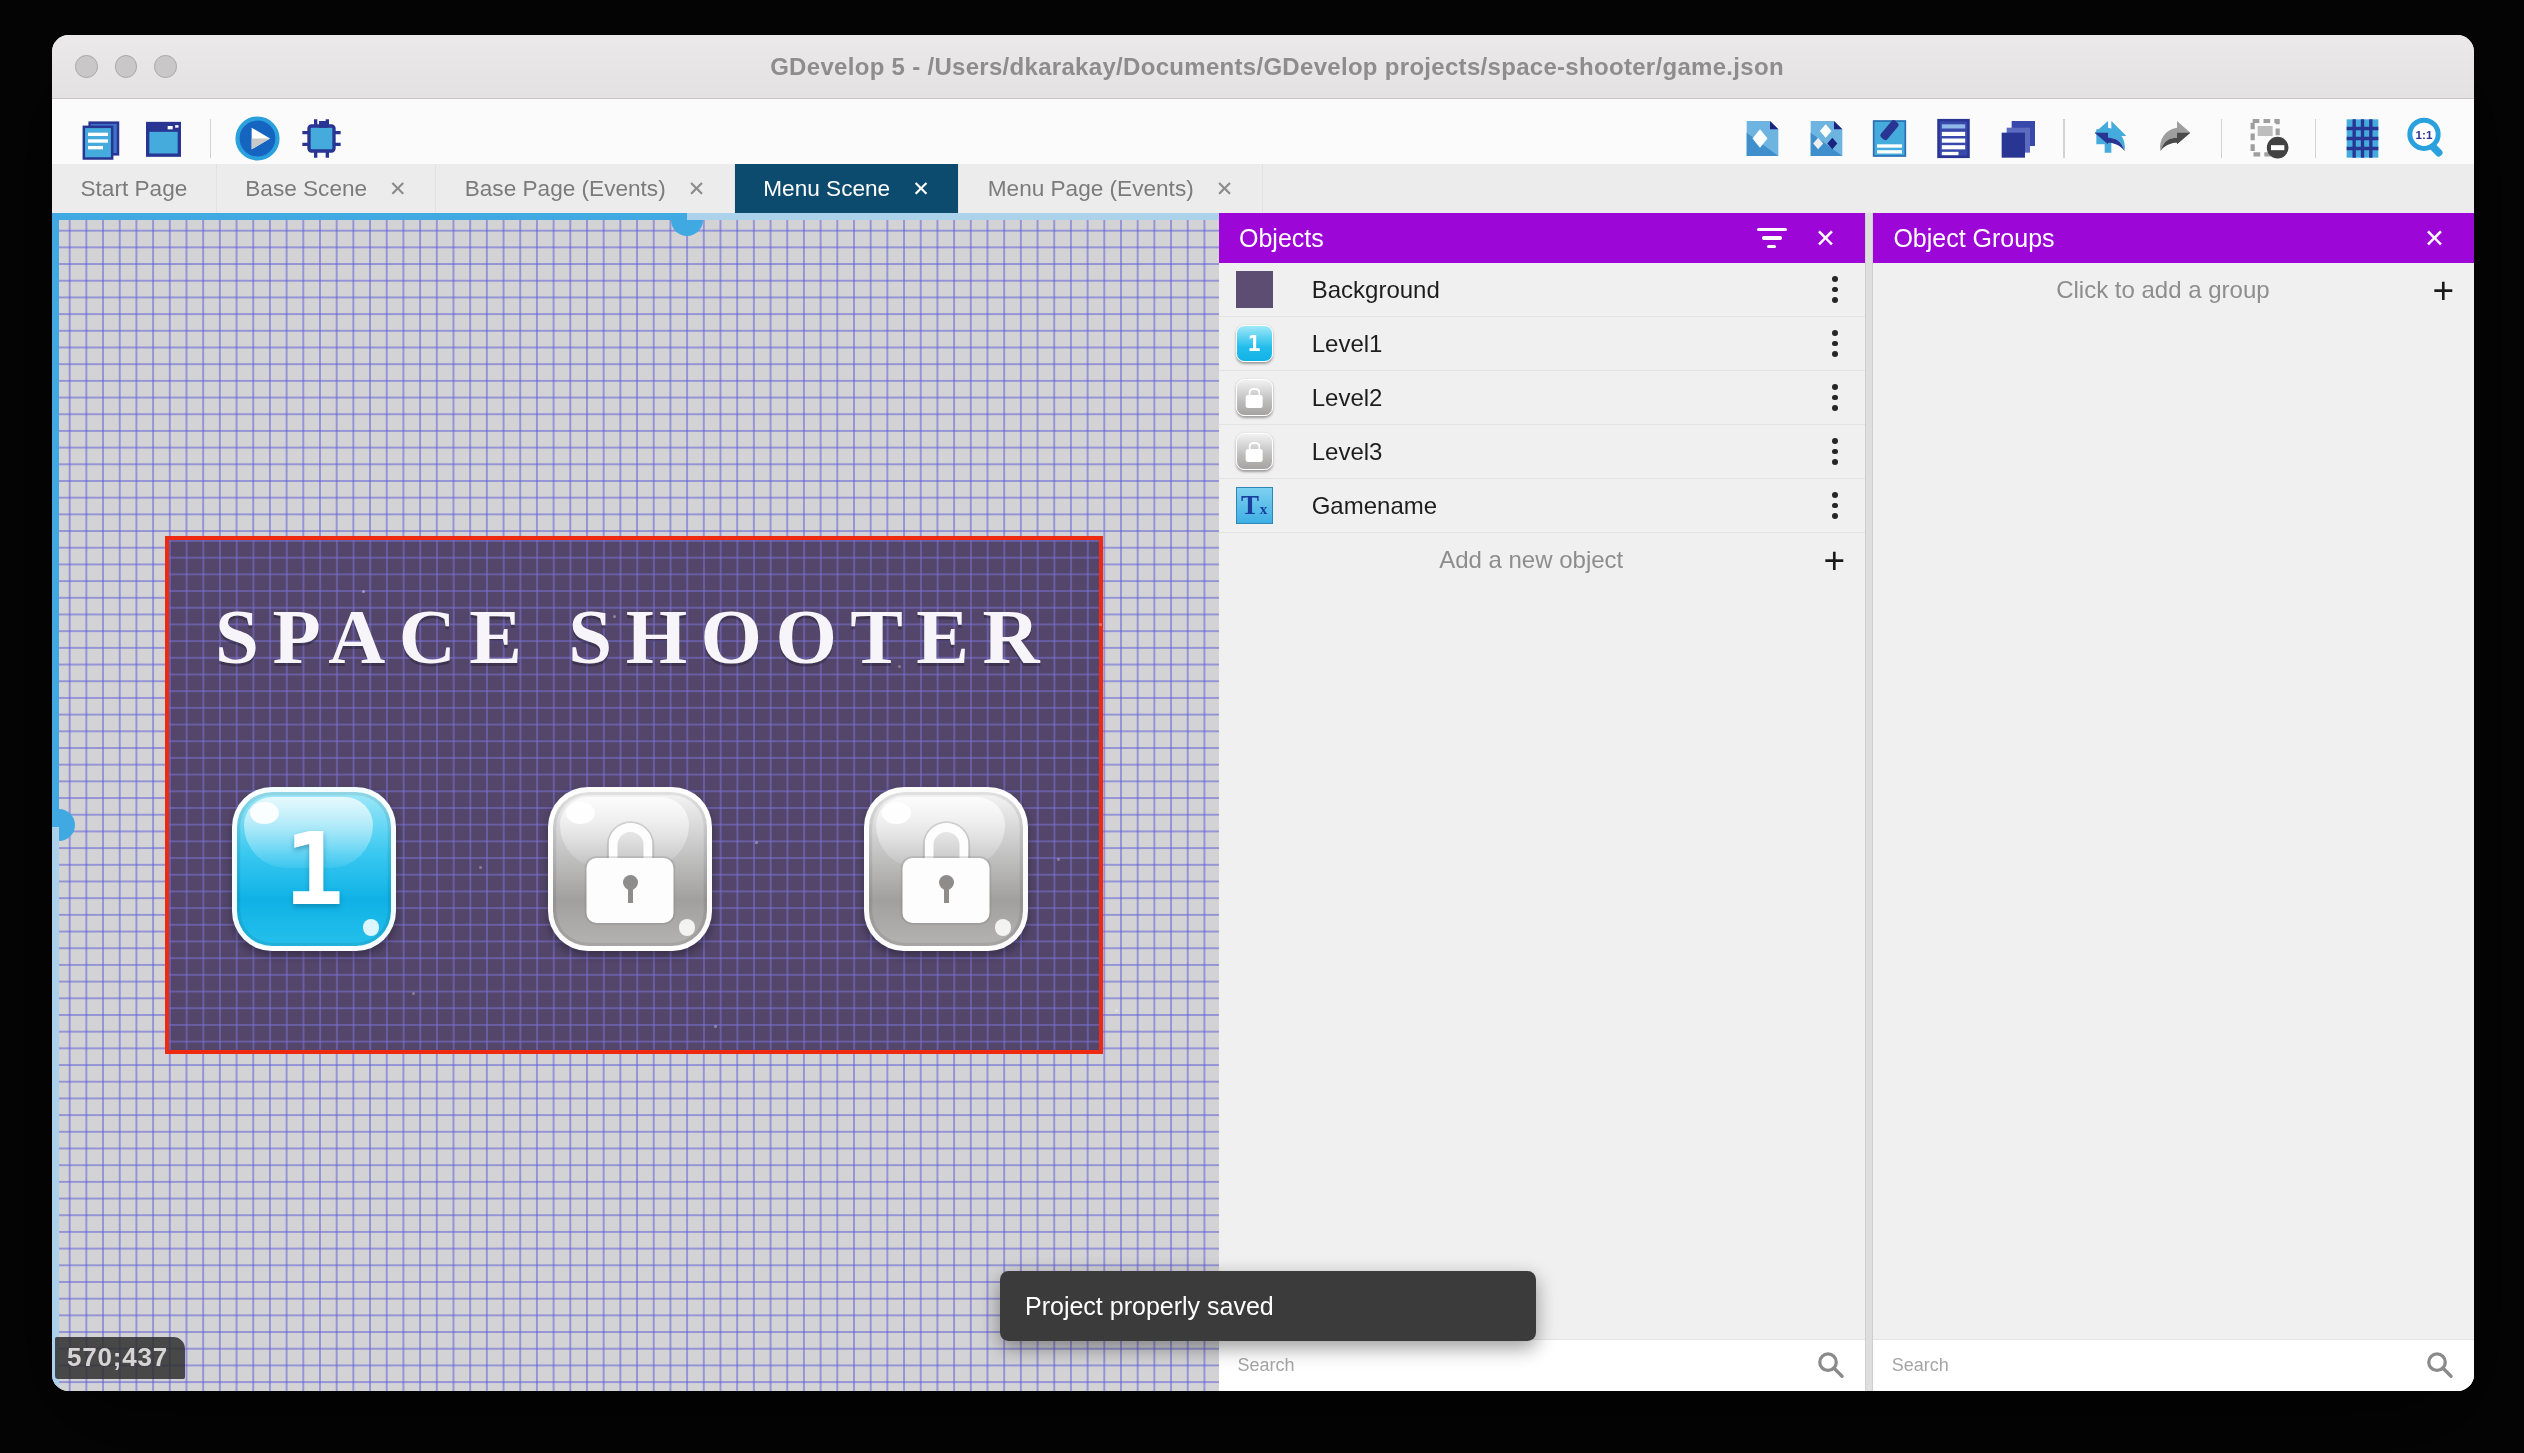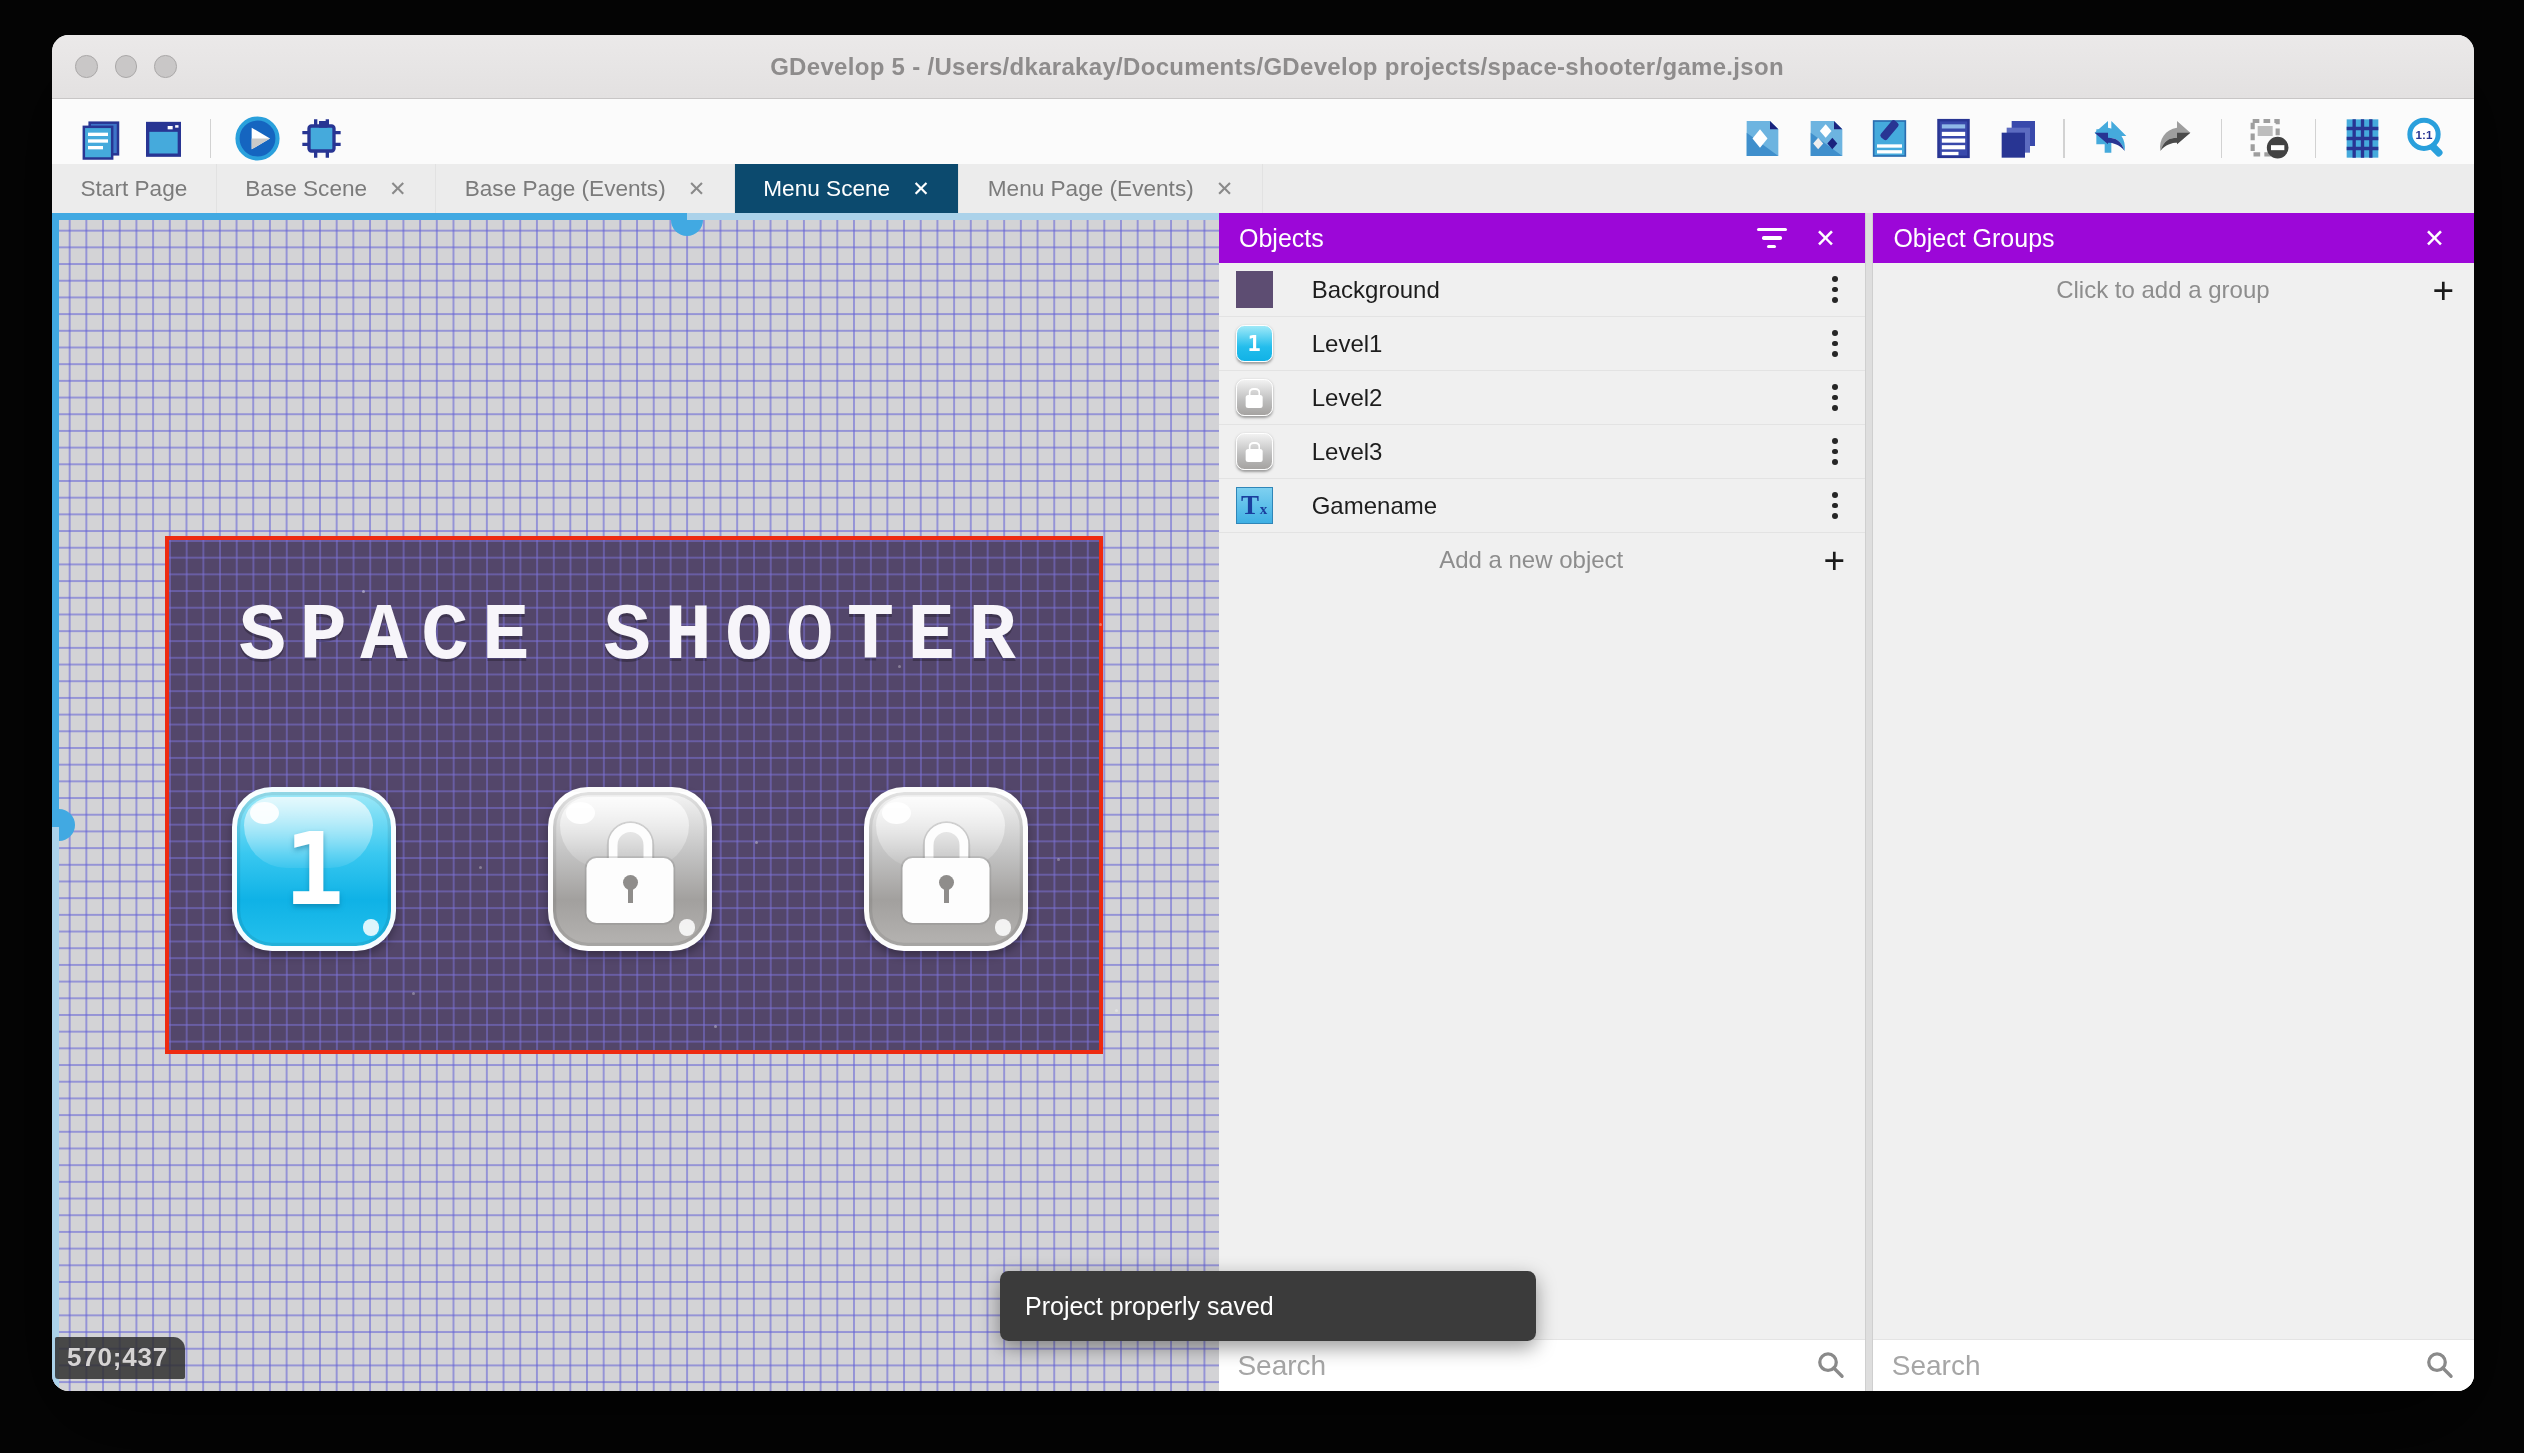--- a/index.html
+++ b/index.html
@@ -50,21 +50,21 @@
   .scene { position:absolute; left:113px; top:323px; width:938px; height:518px;
     background-color:#53466a; border:4.2px solid #ee2b10;
     background-image:linear-gradient(to right, rgba(126,116,219,.5) 1.7px, transparent 1.7px),
                      linear-gradient(to bottom, rgba(126,116,219,.5) 1.7px, transparent 1.7px);
     background-size:16.7px 16.7px; }
   .stars { position:absolute; left:193px; top:50px; width:3.3px; height:3.3px; background:rgba(255,255,255,.4); border-radius:50%;
     box-shadow:251px 25px rgba(255,255,255,.35), 536px 75px rgba(255,255,255,.3), 737px 33px rgba(255,255,255,.35),
       117px 276px rgba(255,255,255,.3), 393px 251px rgba(255,255,255,.35), 695px 268px rgba(255,255,255,.3),
       50px 402px rgba(255,255,255,.3), 352px 435px rgba(255,255,255,.35), 753px 419px rgba(255,255,255,.3); }
   .scene-title { position:absolute; top:52px; width:100%; text-align:center;
-    font-family:Liberation Mono, monospace; font-weight:bold; font-size:79px; letter-spacing:13.4px;
+    font-family:Liberation Serif, serif; font-weight:bold; font-size:79px; letter-spacing:13.4px;
     color:#f7f5fa; text-shadow:0 2.5px 0 rgba(0,0,0,.25); white-space:nowrap; }
   .btn-row { position:absolute; left:0; top:247px; width:100%; display:flex; justify-content:flex-start; }
   .game-btn { width:164px; height:164px; border-radius:40px; border:5.9px solid rgba(255,255,255,.95);
     position:relative; overflow:hidden; box-shadow:0 5px 8.4px rgba(0,0,0,.3), inset 0 0 0 3.3px rgba(0,0,0,.08); }
   .game-btn.blue { margin-left:63px; background:linear-gradient(180deg,#9fe9f8 0%,#39c8f0 40%,#0fb2e6 70%,#25c0ec 100%); }
   .game-btn.gray { margin-left:152px; background:linear-gradient(180deg,#f5f5f5 0%,#c3c3c3 40%,#a2a09e 70%,#b5b3b1 100%); }
   .game-btn .gloss { position:absolute; left:6.7px; top:5px; width:84%; height:46%; border-radius:33px 33px 50px 50px;
     background:linear-gradient(180deg, rgba(255,255,255,.75), rgba(255,255,255,.08)); }
   .game-btn .spec { position:absolute; left:13.4px; top:10px; width:28.5px; height:22px; background:#fff; border-radius:50%; opacity:.9; }
   .game-btn .spec2 { position:absolute; right:11.7px; bottom:10px; width:16.7px; height:16.7px; background:#fff; border-radius:50%; opacity:.85; }
@@ -113,21 +113,21 @@
   .txt-T { font-family:"Liberation Serif", serif; font-weight:bold; font-size:27px; color:#1a3f9e; line-height:1; }
   .txt-x { font-family:"Liberation Serif", serif; font-weight:bold; font-size:15px; color:#1a3f9e; margin:8.4px 0 0 0.8px; }
   .obj-label { font-size:24px; color:#1d1d1d; flex:1; }
   .dots { width:33px; display:flex; flex-direction:column; align-items:center; gap:5px; cursor:pointer; }
   .dots i { width:5.9px; height:5.9px; border-radius:50%; background:#262626; }
   .add-row { height:54px; display:flex; align-items:center; padding:0 20px; cursor:pointer; }
   .add-label { flex:1; text-align:center; font-size:24px; color:#8d8d8d; }
   .plus { font-size:37px; color:#1a1a1a; font-weight:400; line-height:1; }
   .panel-fill { flex:1; }
   .searchbar { height:52px; flex:0 0 52px; background:#fff; border-top:0.8px solid #e4e4e4; display:flex; align-items:center; padding:0 18.4px; }
-  .searchbar input { flex:1; border:none; outline:none; font-size:28px; color:#333; background:transparent; font-family:"Liberation Sans", sans-serif; }
+  .searchbar input { flex:1; border:none; outline:none; font-size:18px; color:#333; background:transparent; font-family:"Liberation Sans", sans-serif; }
   .searchbar input::placeholder { color:#a6a6a6; }
   .search-icon { width:33px; height:33px; flex:0 0 33px; }
 
   
   .toast { position:absolute; left:948px; top:1236px; width:536px; height:70px; background:#3b3b3b; border-radius:8.4px;
     display:flex; align-items:center; padding:0 25px; z-index:20; box-shadow:0 6.7px 20px rgba(0,0,0,.4); }
   .toast-text { color:#fff; font-size:25px; }
 </style>
 </head>
 <body>

